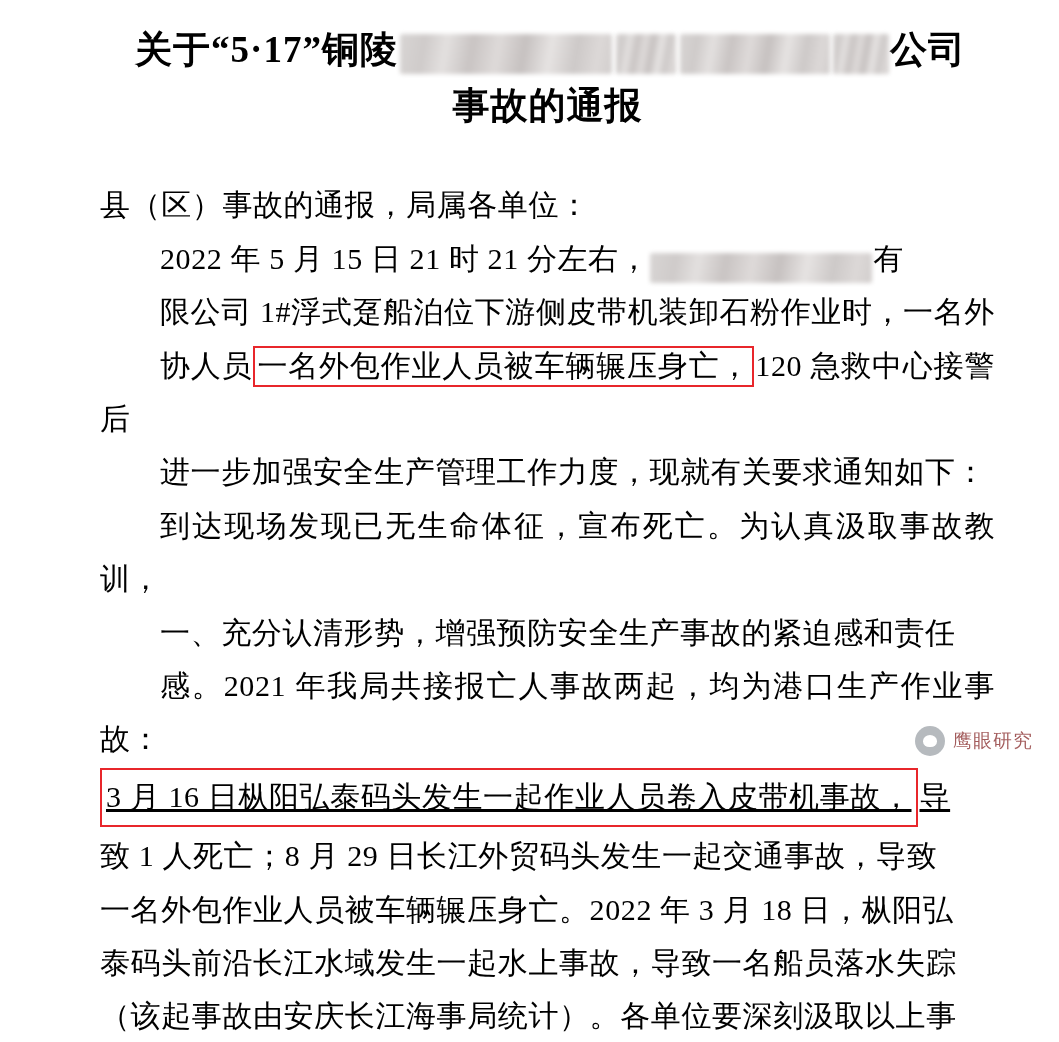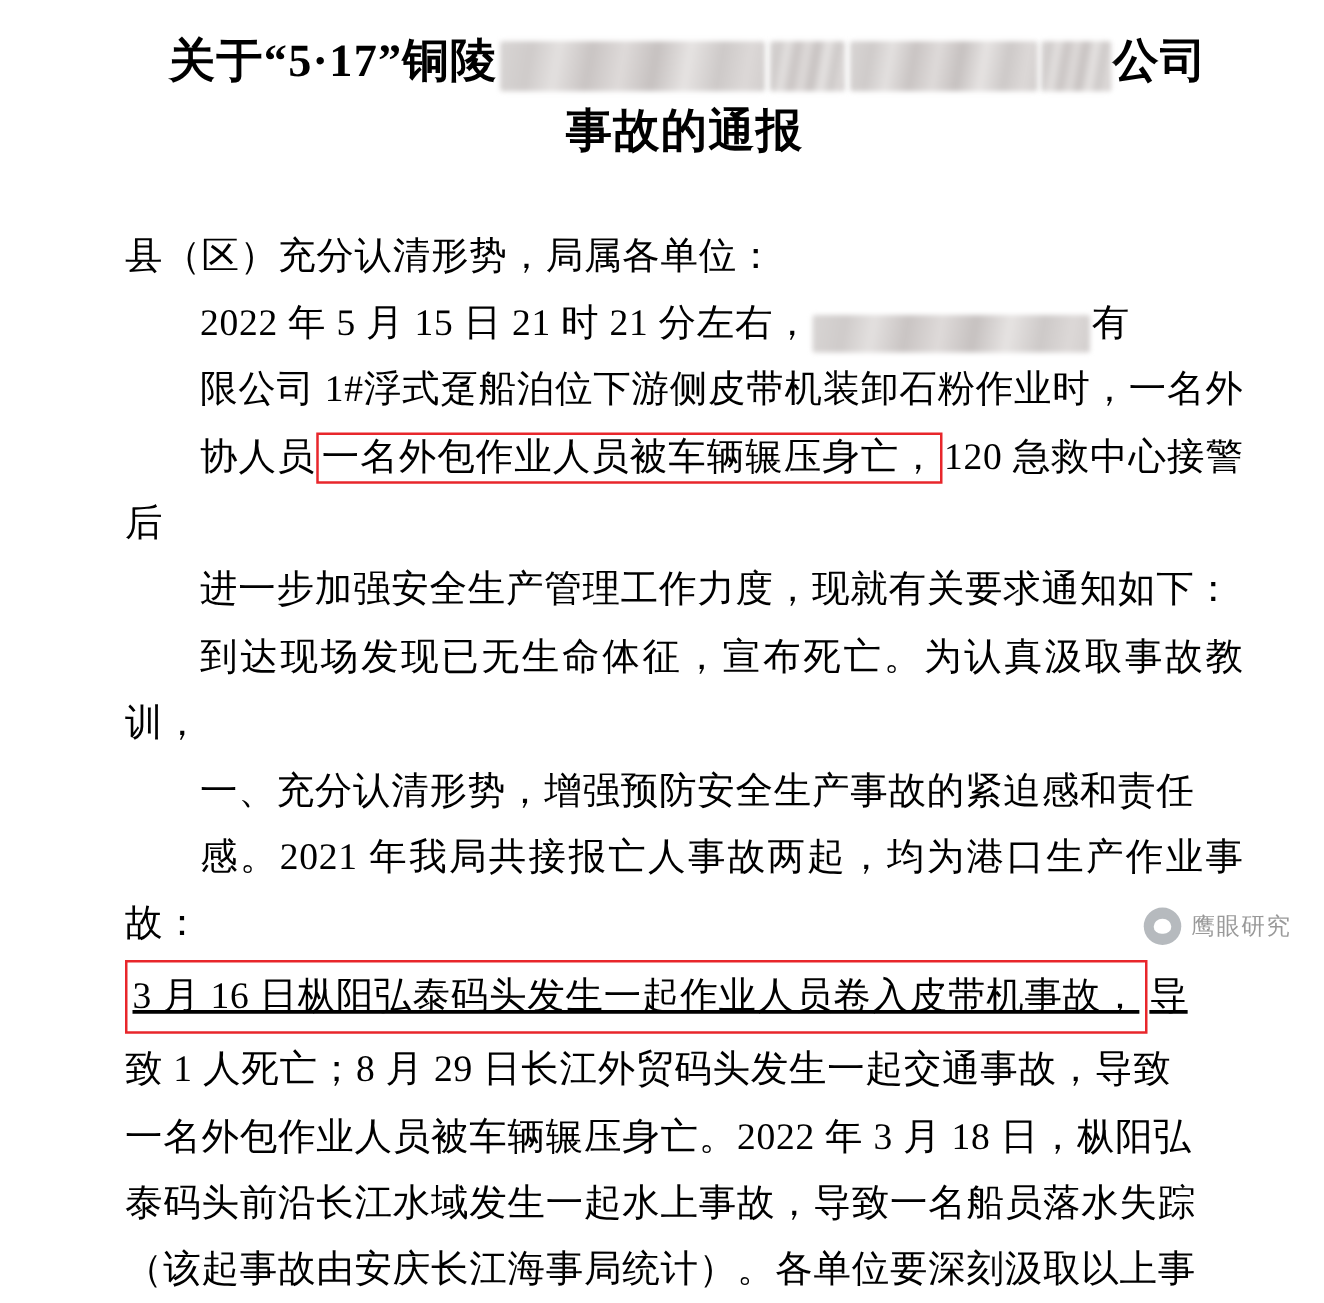--- a/index.html
+++ b/index.html
@@ -123,40 +123,40 @@
     content: "";
     position: absolute;
     left: 8px; top: 9px;
     width: 14px; height: 12px;
     border-radius: 50% 50% 45% 45%;
     background: #ffffff;
   }
   .wm-text {
     font-family: "Liberation Sans", "DejaVu Sans", sans-serif;
     font-size: 19px;
-    color: #737373;
+    color: #7f1d1d;
     letter-spacing: 1px;
     white-space: nowrap;
   }
 </style>
 </head>
 <body>
 
 <div class="page">
 
   <div class="title-block">
     <span class="title-line title-line-1">
       <span>关于“5·17”铜陵</span><span class="redact t1a"></span><span class="redact t1b"></span><span class="redact t1c"></span><span class="redact t1d"></span><span>公司</span>
     </span>
     <span class="title-line">事故的通报</span>
   </div>
 
   <div class="body-text">
 
-    <p class="para">县（区）充分认清形势，局属各单位：</p>
+    <p class="para">县（区）事故的通报，局属各单位：</p>
 
     <p class="para indent">
       <span>2022 年 5 月 15 日 21 时 21 分左右，</span><span class="redact body1"></span><span>有</span>
       <span class="line-wrap">限公司 1#浮式趸船泊位下游侧皮带机装卸石粉作业时，一名外</span>
       <span class="line-wrap">
         <span>协人员</span><span class="boxed">一名外包作业人员被车辆辗压身亡，</span><span>120 急救中心接警后</span>
       </span>
       <span class="line-wrap">进一步加强安全生产管理工作力度，现就有关要求通知如下：</span>
       <span class="line-wrap">到达现场发现已无生命体征，宣布死亡。为认真汲取事故教训，</span>
     </p>

